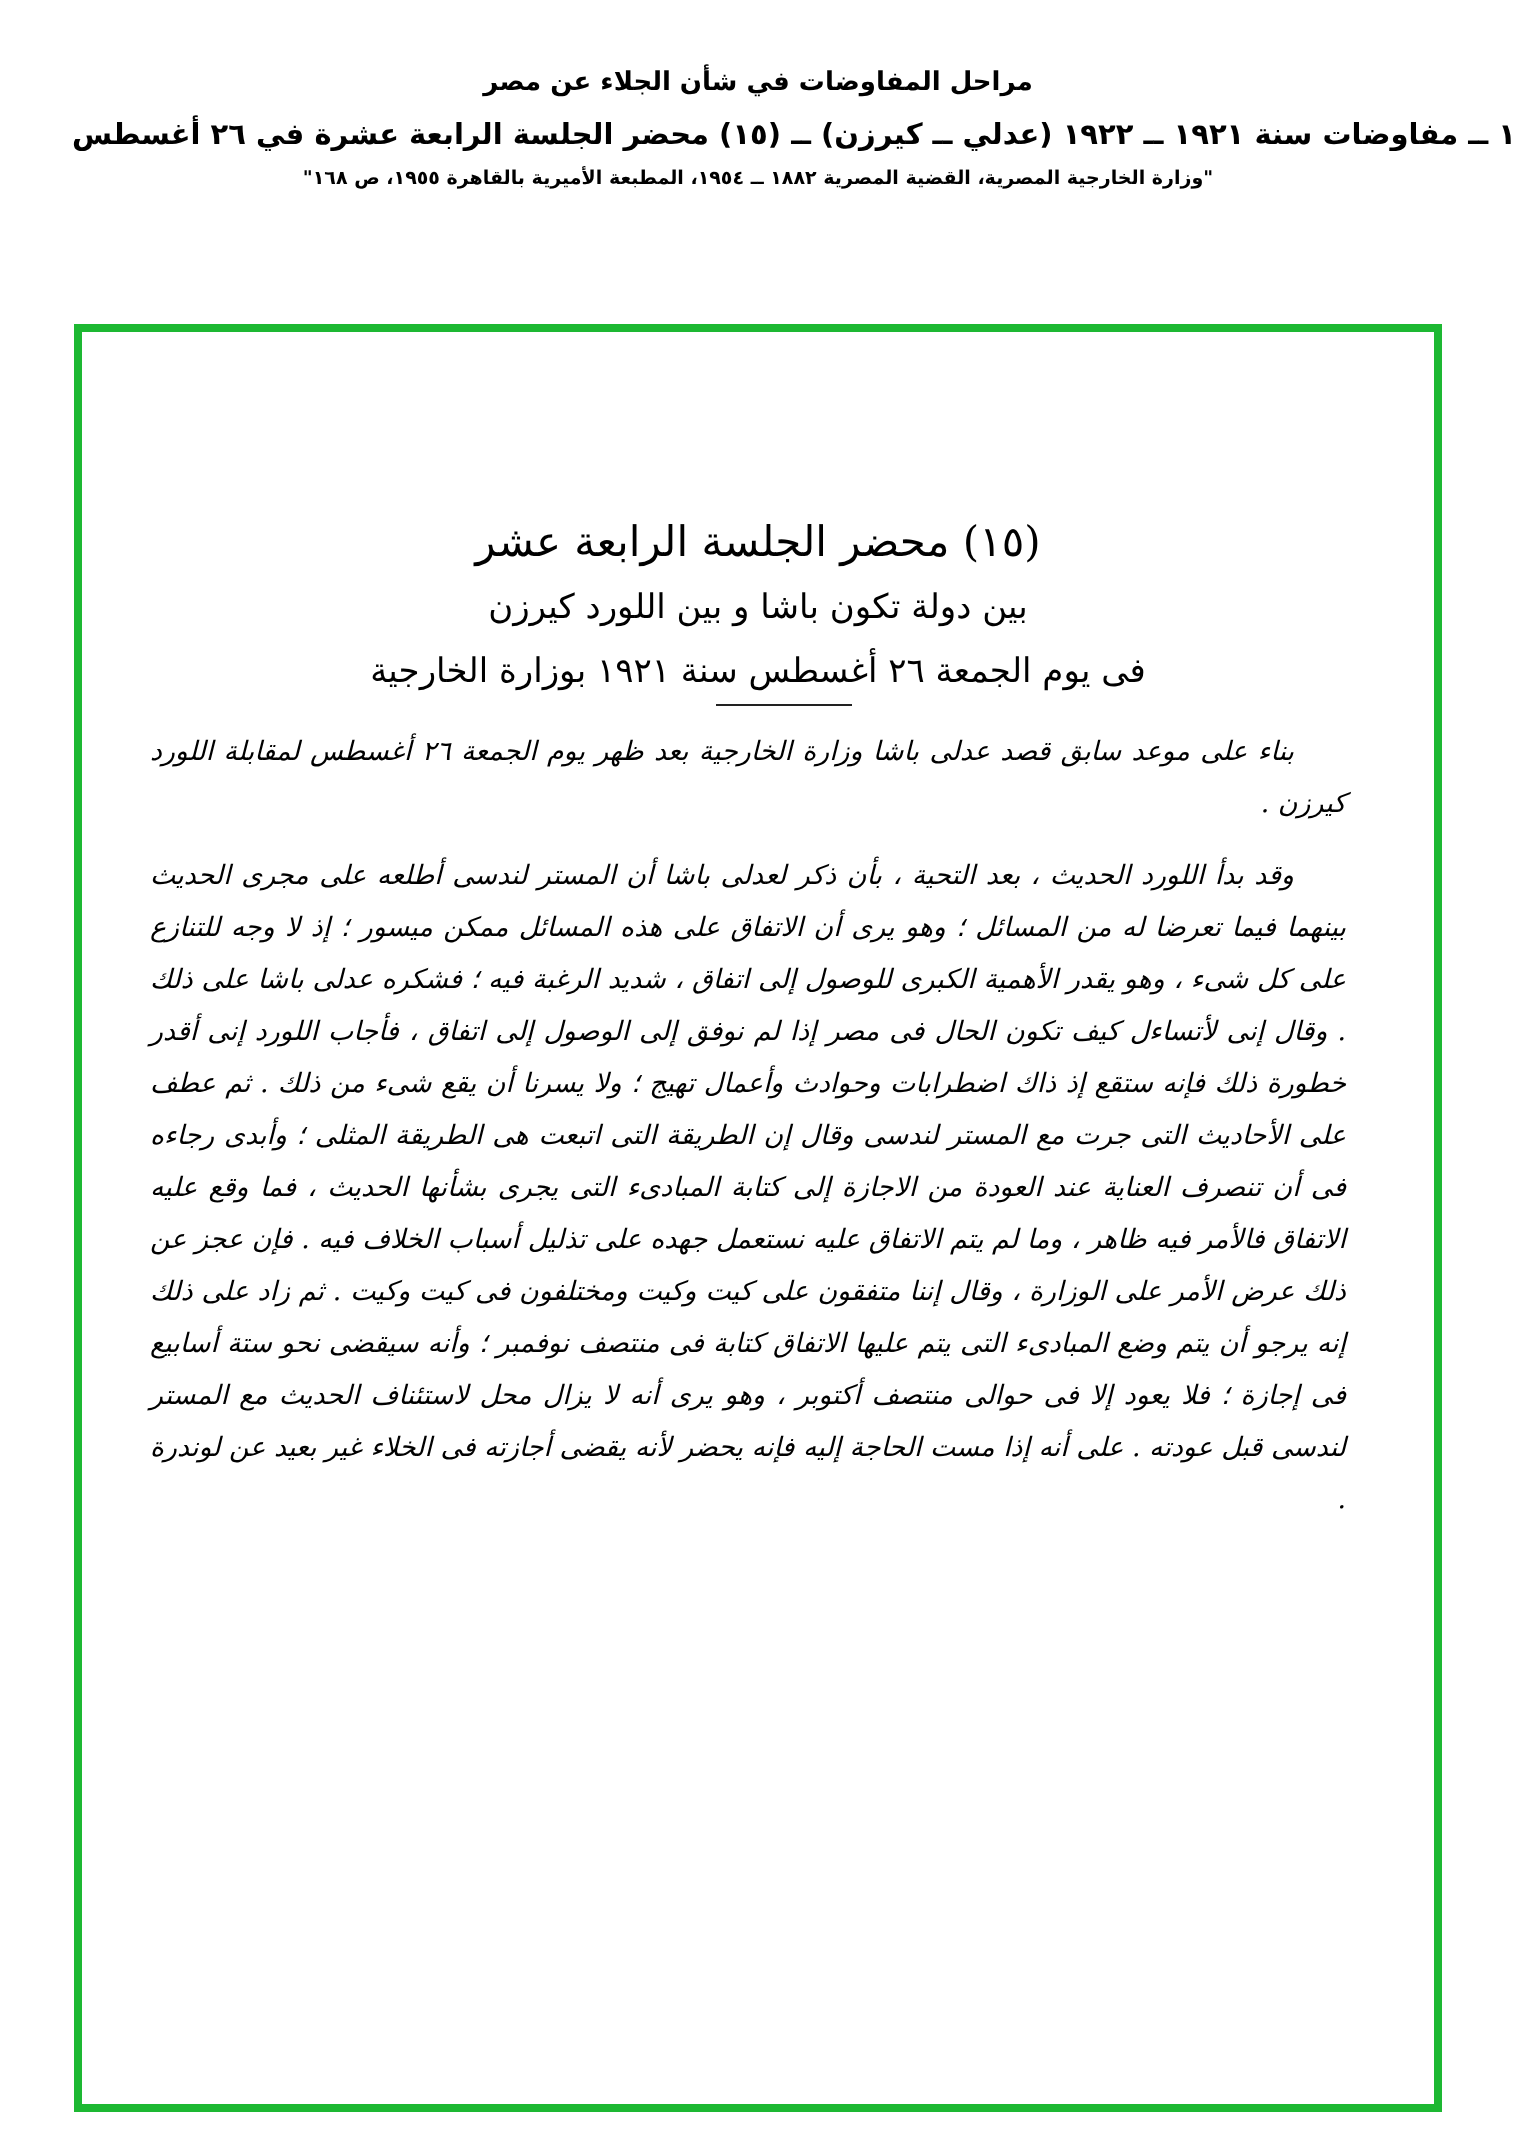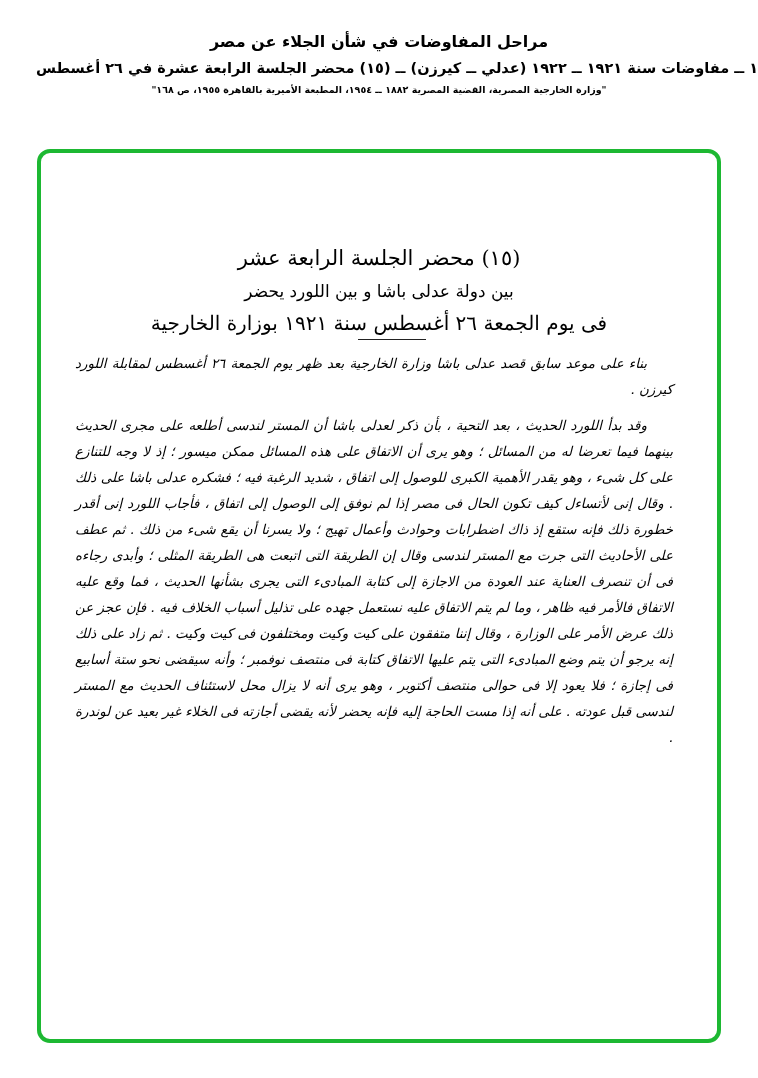--- a/index.html
+++ b/index.html
@@ -19,21 +19,21 @@
       position: absolute;
       left: 0;
       top: 30px;
       width: 758px;
       direction: rtl;
       text-align: center;
     }
     .header-title {
       font-family: "DejaVu Sans", sans-serif;
       font-weight: bold;
-      font-size: 16px;
+      font-size: 13px;
       line-height: 24px;
       height: 26px;
     }
     .header-subtitle {
       font-family: "DejaVu Sans", sans-serif;
       font-weight: bold;
       font-size: 14.5px;
       line-height: 24px;
       height: 26px;
       white-space: nowrap;
@@ -42,25 +42,25 @@
     .header-citation {
       font-family: "DejaVu Sans", sans-serif;
       font-weight: bold;
       font-size: 9.5px;
       line-height: 16px;
       white-space: nowrap;
     }
     .frame {
       position: absolute;
       left: 37px;
-      top: 149px;
+      top: 162px;
       width: 676px;
       height: 886px;
       border: 4px solid #1db832;
-      border-radius: 13px;
+      border-radius: 0;
       background: #fff;
     }
     .scan {
       position: absolute;
       left: 0;
       top: 0;
       width: 676px;
       height: 886px;
       direction: rtl;
     }
@@ -76,21 +76,21 @@
       font-size: 21px;
       line-height: 34px;
       height: 34px;
     }
     .doc-parties {
       font-size: 17px;
       line-height: 32px;
       height: 32px;
     }
     .doc-date {
-      font-size: 20px;
+      font-size: 17px;
       line-height: 32px;
       height: 32px;
     }
     .doc-rule {
       position: absolute;
       top: 186px;
       left: 317px;
       width: 68px;
       height: 0;
       border-top: 1.5px solid #222;
@@ -121,21 +121,21 @@
 <div class="page-header">
   <div class="header-title">مراحل المفاوضات في شأن الجلاء عن مصر</div>
   <div class="header-subtitle">١ ــ مفاوضات سنة ١٩٢١ ــ ١٩٢٢ (عدلي ــ كيرزن) ــ (١٥) محضر الجلسة الرابعة عشرة في ٢٦ أغسطس</div>
   <div class="header-citation">"وزارة الخارجية المصرية، القضية المصرية ١٨٨٢ ــ ١٩٥٤، المطبعة الأميرية بالقاهرة ١٩٥٥، ص ١٦٨"</div>
 </div>
 
 <div class="frame" style="border-color: rgb(29, 184, 50);">
   <div class="scan">
     <div class="doc-heading">
       <div class="doc-title">(١٥) محضر الجلسة الرابعة عشر</div>
-      <div class="doc-parties">بين دولة عدلى باشا و بين اللورد يحضر</div>
+      <div class="doc-parties">بين دولة تكون باشا و بين اللورد كيرزن</div>
       <div class="doc-date">فى يوم الجمعة ٢٦ أغسطس سنة ١٩٢١ بوزارة الخارجية</div>
     </div>
     <div class="doc-rule"></div>
     <div class="doc-body">
       <p class="para first">بناء على موعد سابق قصد عدلى باشا وزارة الخارجية بعد ظهر يوم الجمعة ٢٦ أغسطس لمقابلة اللورد كيرزن .</p>
       <p class="para">وقد بدأ اللورد الحديث ، بعد التحية ، بأن ذكر لعدلى باشا أن المستر لندسى أطلعه على مجرى الحديث بينهما فيما تعرضا له من المسائل ؛ وهو يرى أن الاتفاق على هذه المسائل ممكن ميسور ؛ إذ لا وجه للتنازع على كل شىء ، وهو يقدر الأهمية الكبرى للوصول إلى اتفاق ، شديد الرغبة فيه ؛ فشكره عدلى باشا على ذلك . وقال إنى لأتساءل كيف تكون الحال فى مصر إذا لم نوفق إلى الوصول إلى اتفاق ، فأجاب اللورد إنى أقدر خطورة ذلك فإنه ستقع إذ ذاك اضطرابات وحوادث وأعمال تهيج ؛ ولا يسرنا أن يقع شىء من ذلك . ثم عطف على الأحاديث التى جرت مع المستر لندسى وقال إن الطريقة التى اتبعت هى الطريقة المثلى ؛ وأبدى رجاءه فى أن تنصرف العناية عند العودة من الاجازة إلى كتابة المبادىء التى يجرى بشأنها الحديث ، فما وقع عليه الاتفاق فالأمر فيه ظاهر ، وما لم يتم الاتفاق عليه نستعمل جهده على تذليل أسباب الخلاف فيه . فإن عجز عن ذلك عرض الأمر على الوزارة ، وقال إننا متفقون على كيت وكيت ومختلفون فى كيت وكيت . ثم زاد على ذلك إنه يرجو أن يتم وضع المبادىء التى يتم عليها الاتفاق كتابة فى منتصف نوفمبر ؛ وأنه سيقضى نحو ستة أسابيع فى إجازة ؛ فلا يعود إلا فى حوالى منتصف أكتوبر ، وهو يرى أنه لا يزال محل لاستئناف الحديث مع المستر لندسى قبل عودته . على أنه إذا مست الحاجة إليه فإنه يحضر لأنه يقضى أجازته فى الخلاء غير بعيد عن لوندرة .</p>
     </div>
   </div>
 </div>
 

